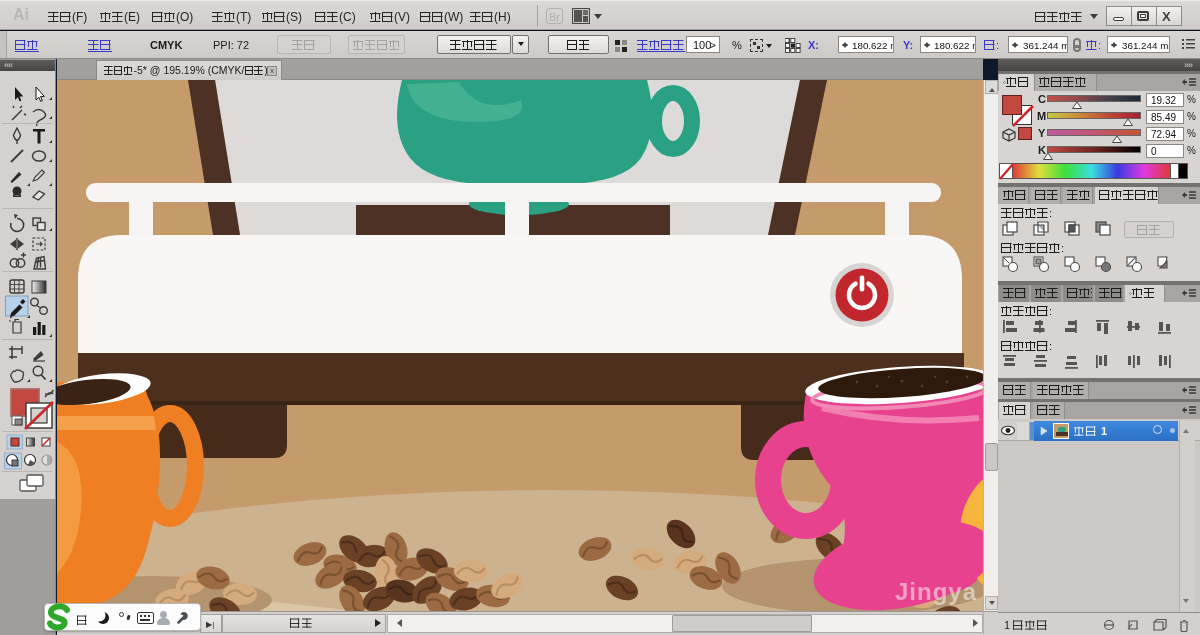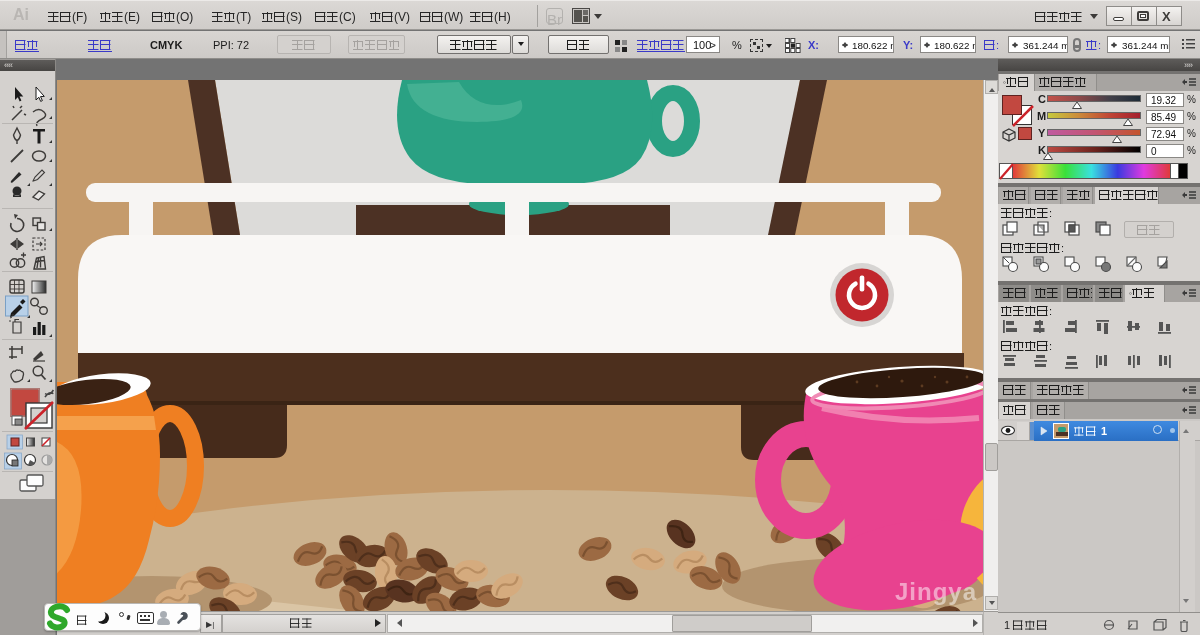--- a/index.html
+++ b/index.html
@@ -1,16 +1,16 @@
 <!DOCTYPE html>
 <html><head><meta charset="utf-8">
 <style>
 *{margin:0;padding:0;box-sizing:border-box;}
 html,body{width:1200px;height:635px;overflow:hidden;font-family:"Liberation Sans",sans-serif;}
-#app{position:relative;width:1200px;height:635px;background:#737373;overflow:hidden;}
+#app{position:relative;width:1200px;height:635px;background:#0f172a;overflow:hidden;}
 .abs{position:absolute;}
 
 .c,.c2,.c3{display:inline-block;width:10.5px;height:10.5px;margin-right:1.5px;vertical-align:-1px;background-repeat:no-repeat;}
 .c{background-image:linear-gradient(currentColor,currentColor),linear-gradient(currentColor,currentColor),linear-gradient(currentColor,currentColor),linear-gradient(currentColor,currentColor);background-size:10.5px 1.4px,10.5px 1.4px,10.5px 1.4px,1.4px 10.5px;background-position:0 0,0 4.5px,0 9.1px,4.5px 0;}
 .c2{background-image:linear-gradient(currentColor,currentColor),linear-gradient(currentColor,currentColor),linear-gradient(currentColor,currentColor),linear-gradient(currentColor,currentColor),linear-gradient(currentColor,currentColor);background-size:1.4px 10.5px,1.4px 10.5px,10.5px 1.4px,10.5px 1.4px,10.5px 1.4px;background-position:0 0,9.1px 0,0 0,0 4.5px,0 9.1px;}
 .c3{background-image:linear-gradient(currentColor,currentColor),linear-gradient(currentColor,currentColor),linear-gradient(currentColor,currentColor),linear-gradient(currentColor,currentColor),linear-gradient(currentColor,currentColor);background-size:10.5px 1.4px,10.5px 1.4px,1.4px 6px,1.4px 6px,1.4px 10.5px;background-position:0 1px,0 9.1px,1px 1px,9.1px 1px,4.5px 0;}
 .sm .c,.sm .c2,.sm .c3{transform:scale(.9);transform-origin:left center;}
 
 #menubar{position:absolute;left:0;top:0;width:1200px;height:30px;background:linear-gradient(#dbd8d5,#cfccc9);border-bottom:1px solid #9b9996;border-top:1px solid #eceae8;}
 .mi{position:absolute;top:9px;font-size:12px;color:#262626;white-space:nowrap;letter-spacing:0;}
@@ -57,21 +57,21 @@
  <div class="mi" style="left:48px;"><span class="c"></span><span class="c2"></span>(F)</div>
  <div class="mi" style="left:100px;"><span class="c3"></span><span class="c"></span>(E)</div>
  <div class="mi" style="left:152px;"><span class="c2"></span><span class="c3"></span>(O)</div>
  <div class="mi" style="left:212px;"><span class="c"></span><span class="c3"></span>(T)</div>
  <div class="mi" style="left:262px;"><span class="c3"></span><span class="c2"></span>(S)</div>
  <div class="mi" style="left:315px;"><span class="c2"></span><span class="c"></span>(C)</div>
  <div class="mi" style="left:370px;"><span class="c3"></span><span class="c2"></span>(V)</div>
  <div class="mi" style="left:420px;"><span class="c2"></span><span class="c2"></span>(W)</div>
  <div class="mi" style="left:470px;"><span class="c"></span><span class="c2"></span>(H)</div>
  <div class="abs" style="left:537px;top:4px;width:1px;height:22px;background:#a3a19e;"></div>
- <div class="abs" style="left:546px;top:7px;width:17px;height:16px;border:1px solid #b3b1ae;border-radius:3px;color:#b3b1ae;font-size:15px;text-align:center;padding-top:2px;">Br</div>
+ <div class="abs" style="left:546px;top:7px;width:17px;height:16px;border:1px solid #b3b1ae;border-radius:3px;color:#b3b1ae;font-size:11px;text-align:center;padding-top:2px;">Br</div>
  <div class="abs" style="left:572px;top:7px;width:18px;height:16px;border:1px solid #4a4846;background:#c8c5c2;">
    <div class="abs" style="left:1px;top:1px;width:8px;height:12px;background:#55534f;"></div>
    <div class="abs" style="left:10px;top:1px;width:5px;height:5px;background:#6b6966;"></div>
    <div class="abs" style="left:10px;top:7px;width:5px;height:6px;background:#55534f;"></div>
  </div>
  <div class="abs" style="left:594px;top:13px;width:0;height:0;border:4px solid transparent;border-top:5px solid #3c3a38;"></div>
  <div class="mi" style="left:1035px;"><span class="c2"></span><span class="c"></span><span class="c3"></span><span class="c"></span></div>
  <div class="abs" style="left:1090px;top:13px;width:0;height:0;border:4px solid transparent;border-top:5px solid #3c3a38;"></div>
  <div class="abs" style="left:1106px;top:5px;width:76px;height:20px;border:1px solid #8e8c89;background:linear-gradient(#f4f2f0,#d8d5d2);"></div>
  <div class="abs" style="left:1113px;top:16px;width:11px;height:4px;border:1px solid #3e3c3a;border-radius:2px;background:#fff;"></div>
@@ -122,20 +122,25 @@
  <div class="ci blue" style="left:984px;"><span class="c2"></span>:</div>
  <div class="inp" style="left:1008px;top:5px;width:60px;height:17px;padding:3px 0 0 14px;font-size:9.8px;"><span class="spin"></span>361.244 mm</div>
  <div class="abs" style="left:1073px;top:7px;width:8px;height:14px;border:2px solid #777;border-radius:4px;background:linear-gradient(transparent 5px,#777 5px,#777 8px,transparent 8px);"></div>
  <div class="ci blue" style="left:1086px;"><span class="c3"></span>:</div>
  <div class="inp" style="left:1107px;top:5px;width:63px;height:17px;padding:3px 0 0 14px;font-size:9.8px;"><span class="spin"></span>361.244 mm</div>
  <div class="abs" style="left:1182px;top:7px;width:13px;height:13px;background:
   linear-gradient(#444,#444) 4px 1px/9px 1.5px,linear-gradient(#444,#444) 4px 5px/9px 1.5px,linear-gradient(#444,#444) 4px 9px/9px 1.5px,
   linear-gradient(#444,#444) 0 1px/2px 2px,linear-gradient(#444,#444) 0 5px/2px 2px,linear-gradient(#444,#444) 0 9px/2px 2px;background-repeat:no-repeat;"></div>
 </div>
 
+<div id="tabrow">
+ <div id="doctab" style="font-size:10.5px;"><span style="zoom:.82;"><span class="c"></span><span class="c2"></span><span class="c3"></span></span>-5* @ 195.19% (CMYK/<span style="zoom:.82;"><span class="c2"></span><span class="c"></span></span>)
+  <span style="position:absolute;right:4px;top:5px;width:10px;height:10px;border:1px solid #8a8886;background:#c5c2bf;font-size:8px;line-height:8px;text-align:center;color:#444;">x</span>
+ </div>
+</div>
 
 <div id="canvasbox" class="abs" style="left:57px;top:80px;width:926px;height:531px;overflow:hidden;background:#c59b6c;">
 <svg width="926" height="531" viewBox="0 0 926 531">
 <defs>
 <g id="bL">
             <ellipse rx="17" ry="11" fill="#d5ab7e"></ellipse>
             <path d="M-14,3 Q-6,-7 1,-1 Q8,5 14,-3" stroke="#b98e62" stroke-width="2.2" fill="none"></path>
           </g>
 <g id="bM">
             <ellipse rx="17" ry="11" fill="#9c6a43"></ellipse>

